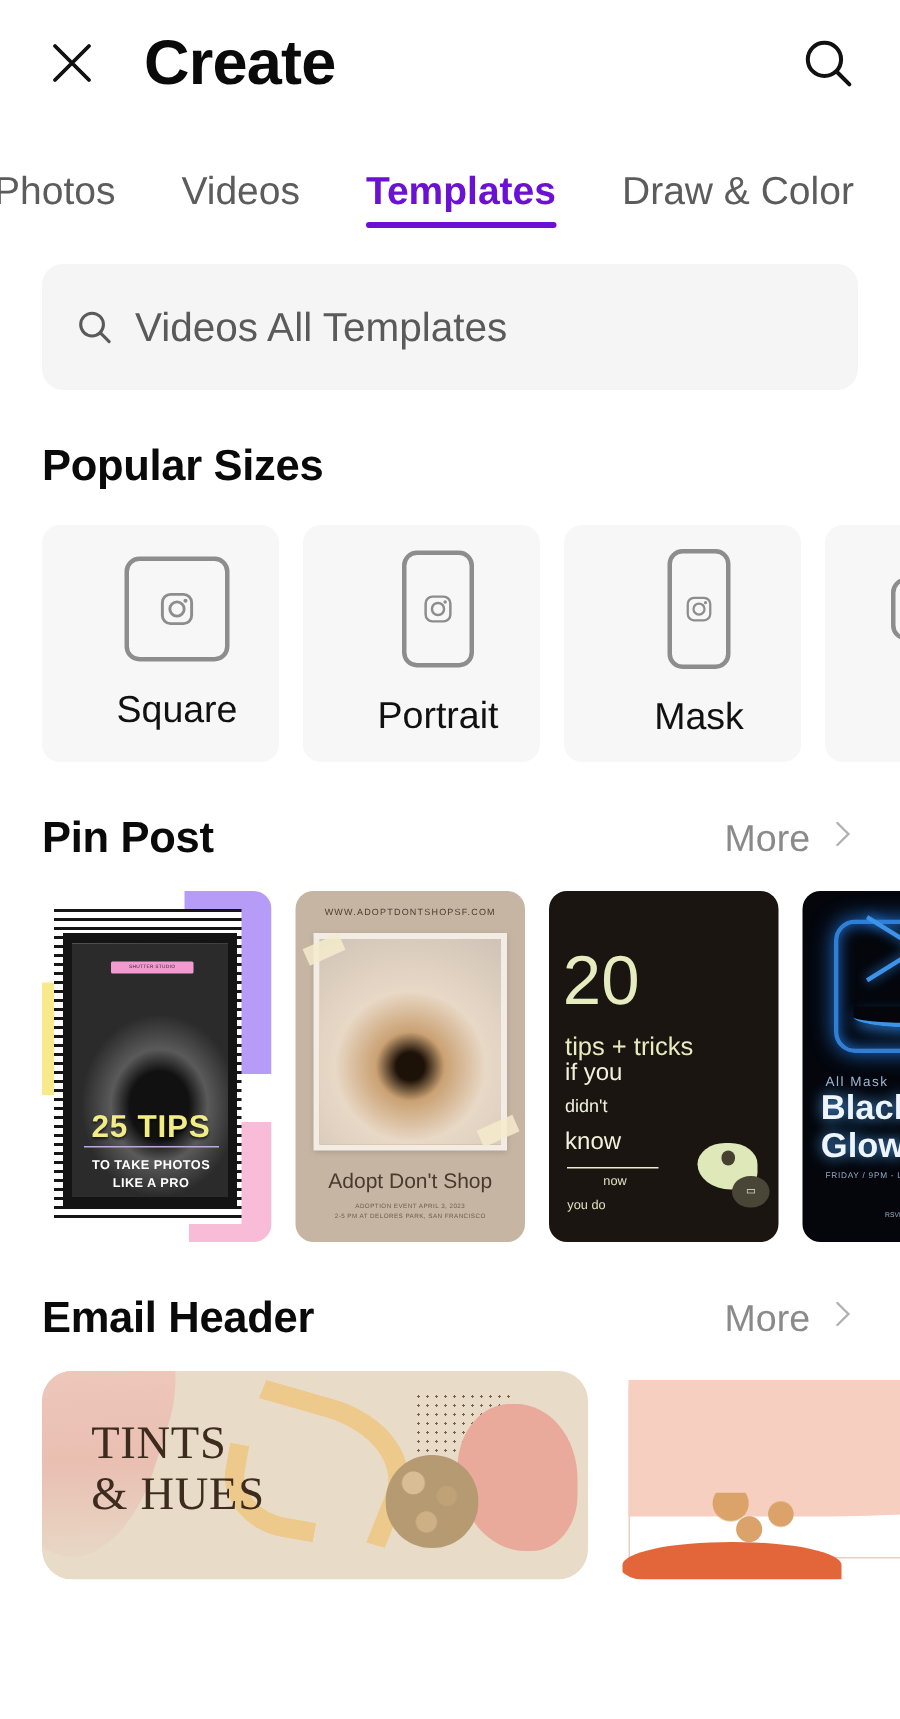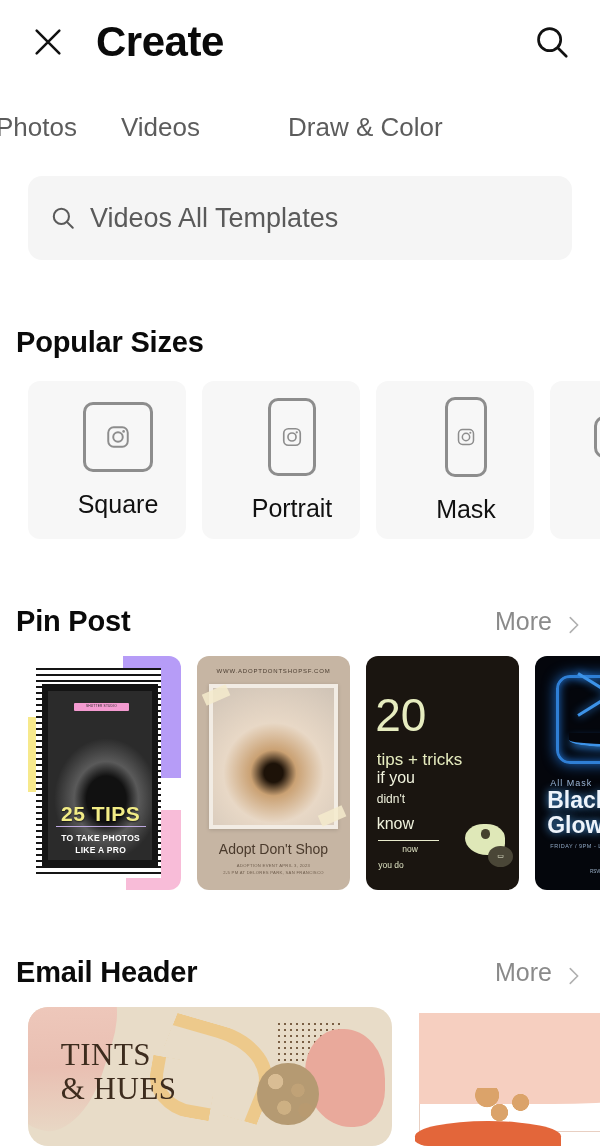--- a/index.html
+++ b/index.html
@@ -80,32 +80,32 @@
   }
   .searchfield .ph {
     font-size: 27px;
     color: #5a5a5a;
   }
 
   
   .section-head {
     display: flex;
     align-items: center;
-    padding: 0 16px;
-    margin-top: 66px;
+    padding: 0 28px;
+    margin-top: 35px;
   }
   .section-title {
     font-size: 29px;
     font-weight: 700;
     color: #0a0a0a;
     letter-spacing: -0.2px;
   }
   .section-head .grow { flex: 1 1 auto; }
   .more-link {
-    display: flex; align-items: flex-end; gap: 10px;
+    display: flex; align-items: flex-start; gap: 10px;
     cursor: pointer;
   }
   .more-link .txt { font-size: 25px; color: #8a8a8a; }
 
   
   .sizes-row {
     display: flex;
     gap: 16px;
     padding: 22px 0 0 28px;
     overflow: hidden;
@@ -420,20 +420,21 @@
 </div>
 
 <div class="tabs">
   <div class="tab">
     <span>Photos</span>
   </div>
   <div class="tab">
     <span>Videos</span>
   </div>
   <div class="tab active">
+    <span>Templates</span>
     <div class="tab-underline"></div>
   </div>
   <div class="tab">
     <span>Draw &amp; Color</span>
   </div>
 </div>
 
 <div class="searchfield">
   <svg width="26" height="26" viewBox="0 0 24 24">
     <circle cx="10.5" cy="10.5" r="7" stroke="#5a5a5a" stroke-width="1.9" fill="none"></circle>

